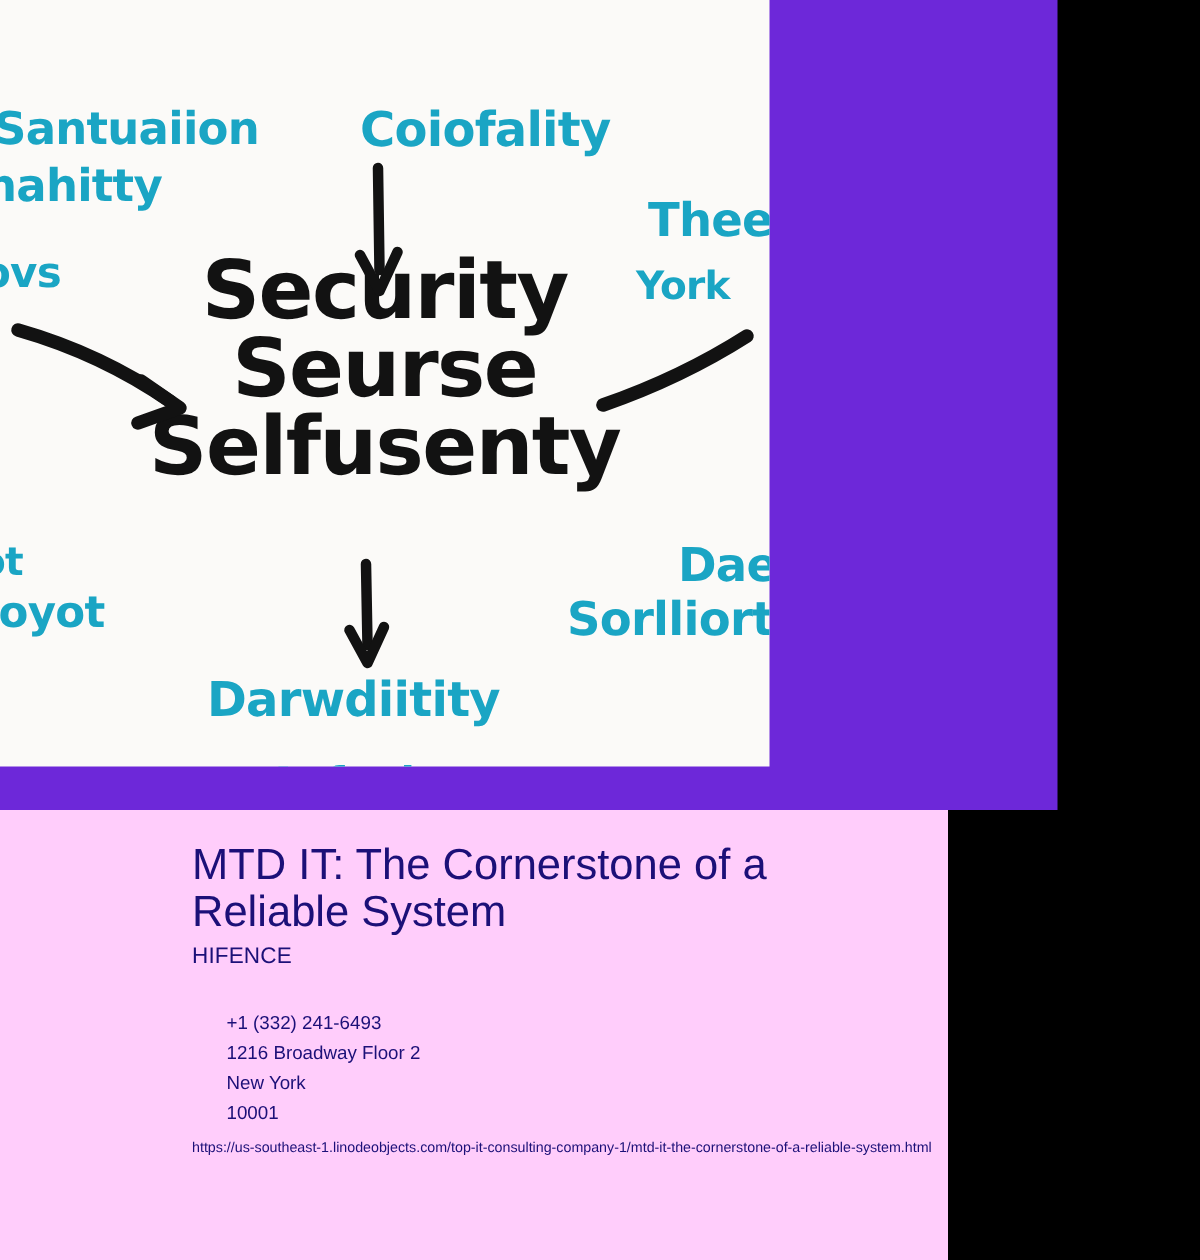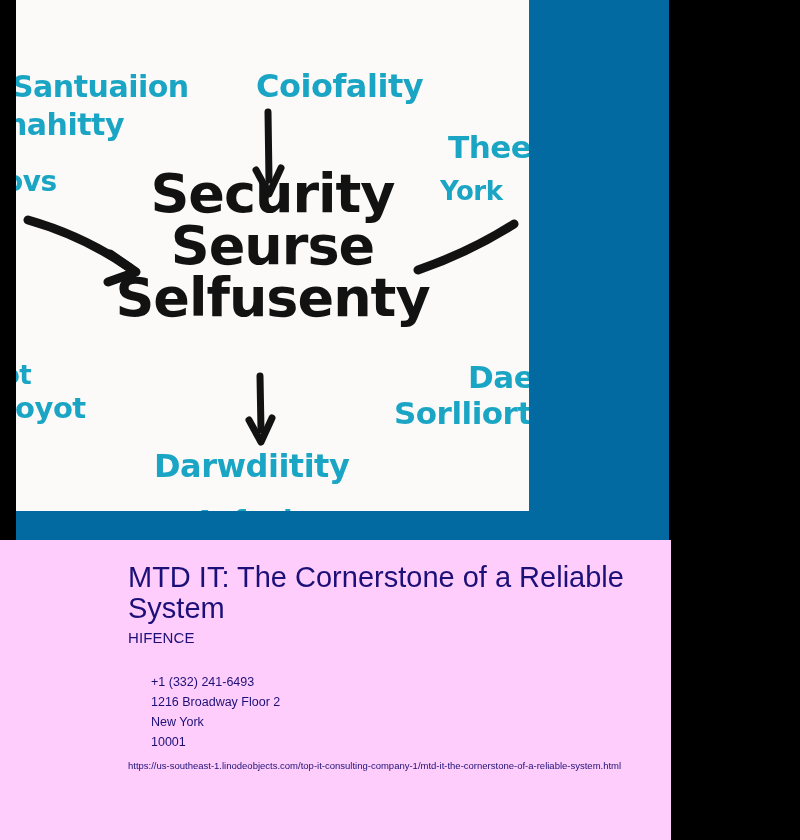--- a/index.html
+++ b/index.html
@@ -14,25 +14,24 @@
     font-family: "Liberation Sans", sans-serif;
     overflow: hidden;
     position: relative;
   }
 
   
   #media-band {
     position: absolute;
     left: 0;
     top: 0;
-    width: 653px;
+    width: 705px;
     height: 540px;
-    background: #0369a1;
+    background: #6d28d9;
     overflow: hidden;
-    margin-left: 16px;
   }
 
   
   #illustration {
     position: absolute;
     left: 0;
     top: 0;
     width: 513px;
     height: 511px;
     background: #fbfaf8;
@@ -78,21 +77,20 @@
   }
 
   
   #info-panel {
     position: absolute;
     left: 0;
     top: 540px;
     width: 632px;
     height: 300px;
     background: #ffcdfb;
-    padding-left: 39px;
   }
   #info-inner {
     position: absolute;
     left: 128px;
     top: 22px;
     right: 24px;
   }
   #page-title {
     color: #1c1078;
     font-family: "Liberation Sans", sans-serif;

